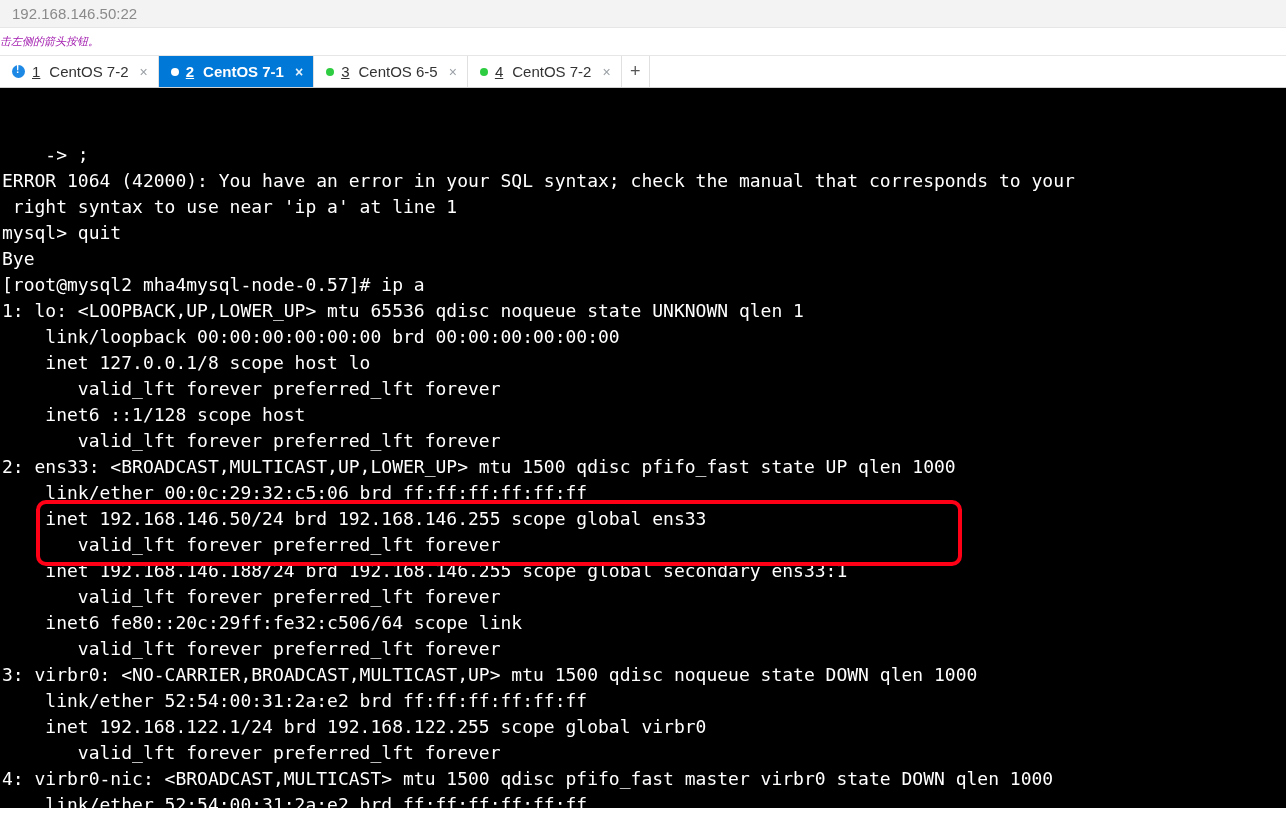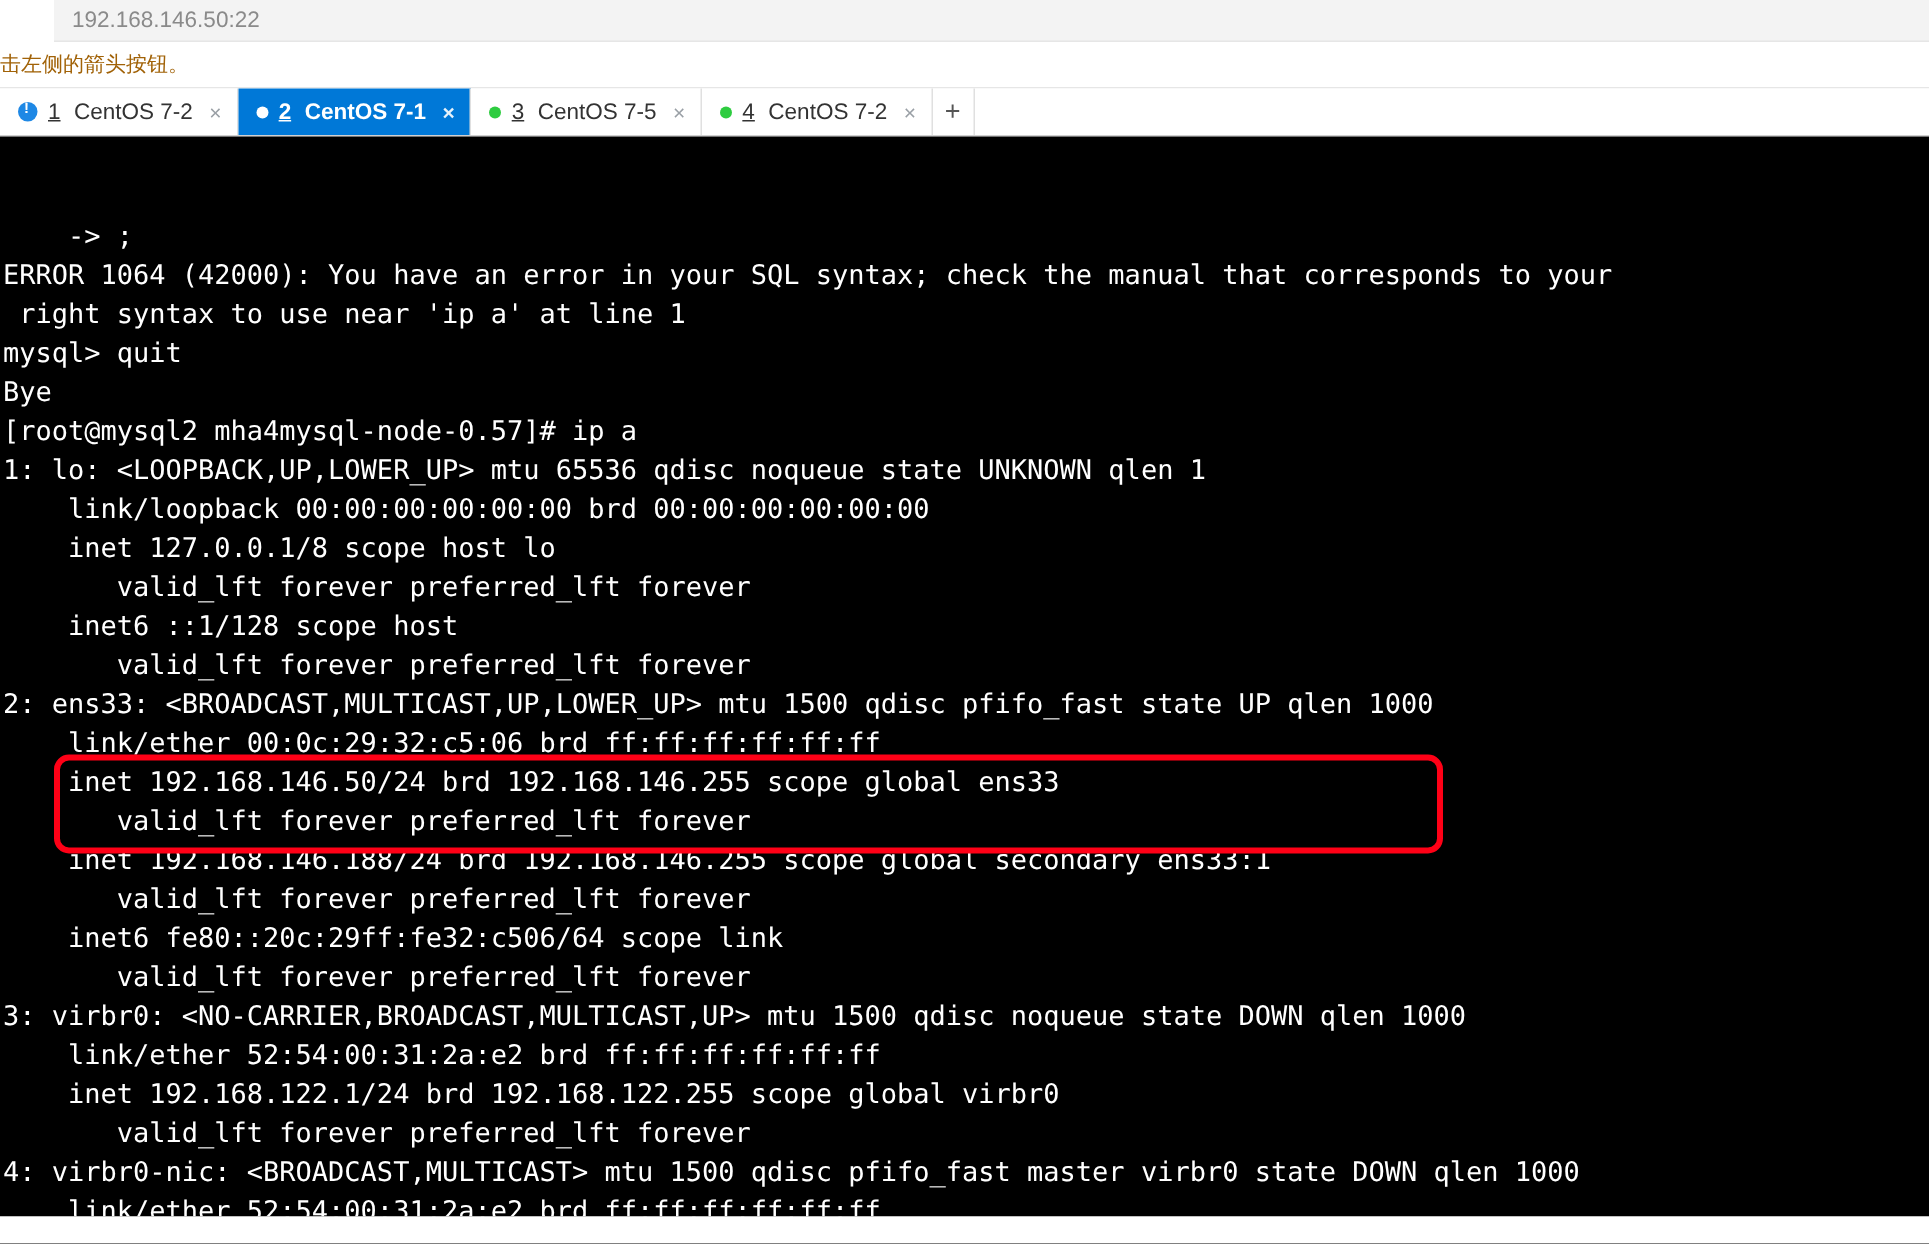--- a/index.html
+++ b/index.html
@@ -9,28 +9,28 @@
     background: #ffffff;
     width: 1286px;
     overflow: hidden;
   }
   .title-bar {
     background: #f3f3f3;
     border-bottom: 1px solid #e6e6e6;
     padding: 5px 12px;
     color: #8a8a8a;
     font-size: 15px;
-    margin-left: 36px;
   }
   .hint-bar {
     background: #ffffff;
     padding: 6px 0 6px 0;
-    color: #a16207;
-    font-size: 14px;
+    color: #a21caf;
+    font-size: 11px;
     border-bottom: 1px solid #e6e6e6;
+    font-style: italic;
   }
   .tab-bar {
     display: flex;
     align-items: stretch;
     background: #ffffff;
     border-bottom: 1px solid #d0d0d0;
     height: 32px;
   }
   .tab {
     display: flex;
@@ -113,21 +113,21 @@
     </div>
     <div class="tab active">
       <span class="dot"></span>
       <span class="num">2</span>
       <span>CentOS 7-1</span>
       <span class="close">×</span>
     </div>
     <div class="tab">
       <span class="dot"></span>
       <span class="num">3</span>
-      <span>CentOS 7-5</span>
+      <span>CentOS 6-5</span>
       <span class="close">×</span>
     </div>
     <div class="tab">
       <span class="dot"></span>
       <span class="num">4</span>
       <span>CentOS 7-2</span>
       <span class="close">×</span>
     </div>
     <div class="new-tab">+</div>
   </div>

